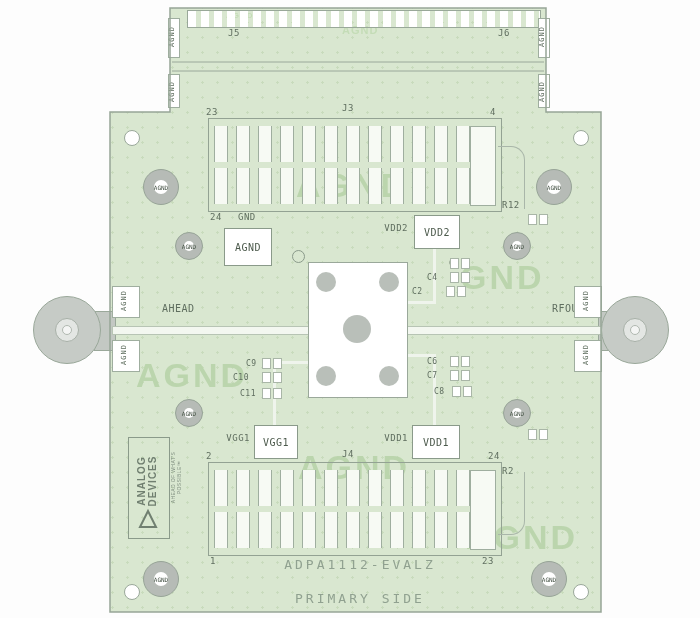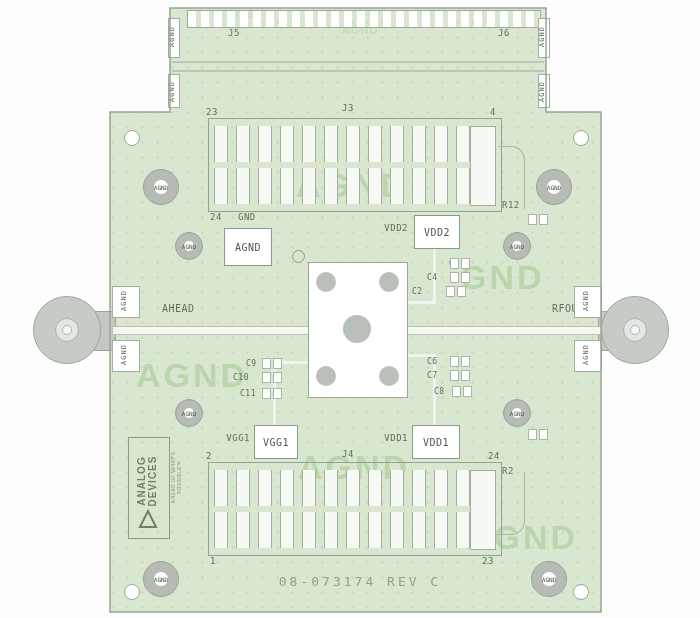--- a/index.html
+++ b/index.html
@@ -260,21 +260,22 @@
   <div class="hole" style="left:531px;top:561px;width:34px;height:34px;">
     <span class="ctr" style="left:10px;top:10px;width:14px;height:14px;"></span>
     <span class="lbl">AGND</span>
   </div>
 
   <div class="corner-hole" style="left:124px;top:130px;"></div>
   <div class="corner-hole" style="left:573px;top:130px;"></div>
   <div class="corner-hole" style="left:124px;top:584px;"></div>
   <div class="corner-hole" style="left:573px;top:584px;"></div>
 
-  <div class="board-title" style="top:574px;">08-073174 REV C</div>
+  <div class="board-title" style="top:557px;">ADPA1112-EVALZ</div>
+  <div class="board-title" style="top:591px;">PRIMARY SIDE</div>
 
   <div id="logo-box">
     <svg width="20" height="22" style="position:absolute;left:9px;top:70px;">
       <polygon points="10,3 18,19 2,19" fill="none" stroke="#707f70" stroke-width="2"></polygon>
     </svg>
   </div>
   <div id="logo-name">
     <div>ANALOG</div>
     <div>DEVICES</div>
   </div>

